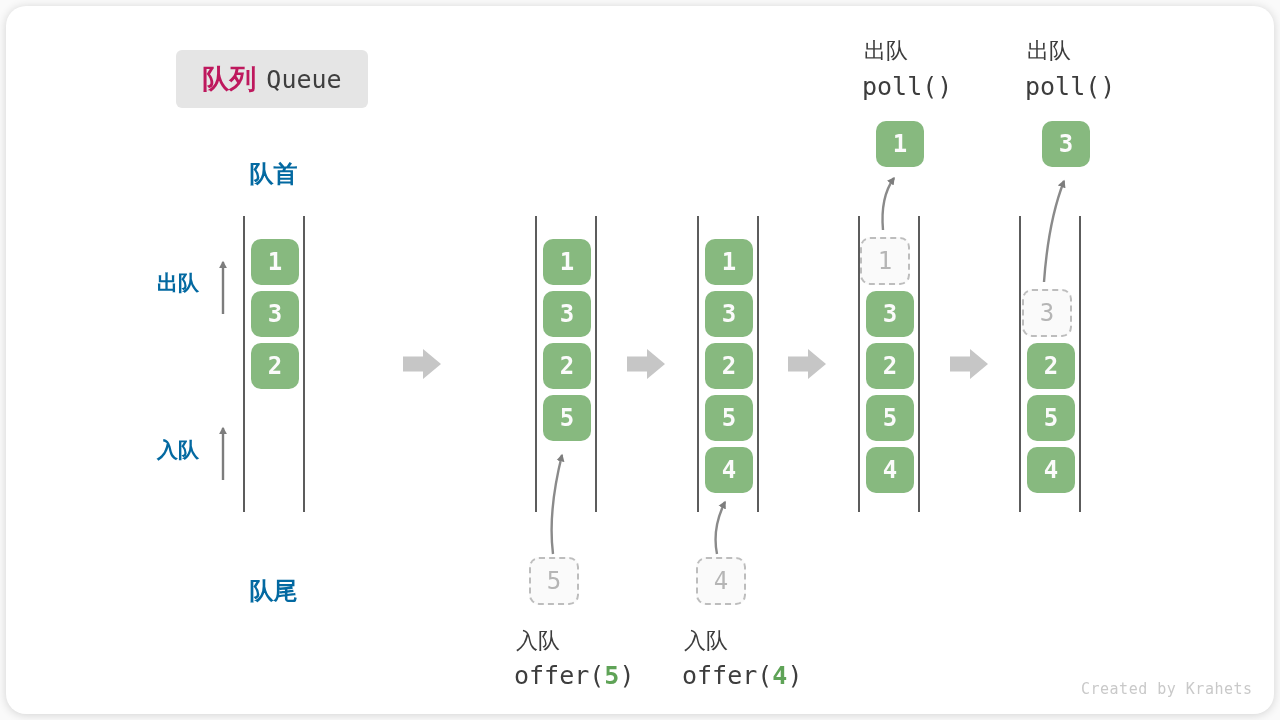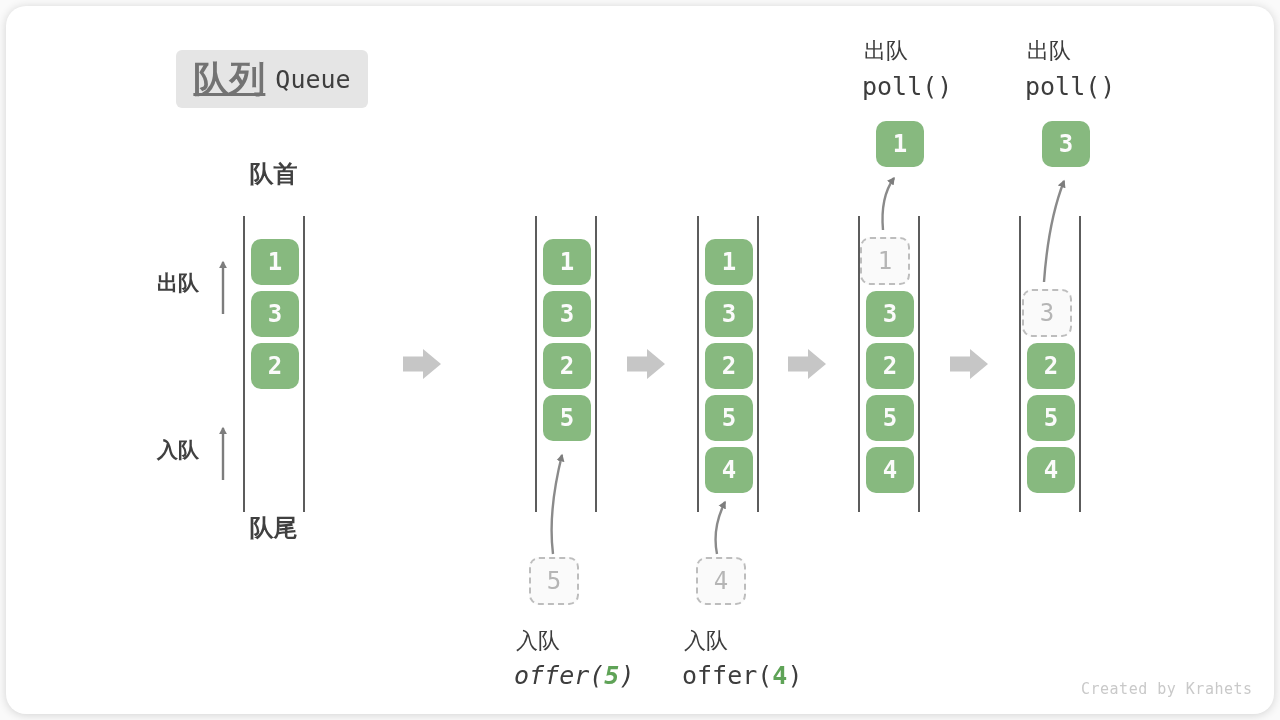--- a/index.html
+++ b/index.html
@@ -2,24 +2,24 @@
 <html><head>
 <meta charset="utf-8">
 <style>
   html,body{margin:0;padding:0;background:#fafafa;font-family:"Liberation Sans",sans-serif;}
   .canvas{position:relative;width:1280px;height:720px;overflow:hidden;background:#fafafa;}
   .card{position:absolute;left:6px;top:6px;width:1268px;height:708px;background:#ffffff;
         border-radius:20px;box-shadow:0 1px 10px rgba(0,0,0,0.16);}
 
   .title-box{position:absolute;left:170px;top:44px;width:192px;height:58px;background:#e5e5e5;
              border-radius:6px;display:flex;align-items:center;justify-content:center;gap:10px;}
-  .title-zh{font-weight:bold;font-size:36px;color:#737373;text-decoration:underline;}
+  .title-zh{font-weight:bold;font-size:27px;color:#be185d;}
   .title-en{font-family:"DejaVu Sans Mono",monospace;font-size:25px;color:#3e3e3e;}
 
-  .blbl{position:absolute;font-weight:bold;color:#404040;}
+  .blbl{position:absolute;font-weight:bold;color:#0369a1;}
   .fr-lbl{left:237px;width:61px;text-align:center;font-size:24px;}
   .side-lbl{font-size:21px;}
 
   .wall{position:absolute;top:210px;width:1.6px;height:296px;background:#5c5c5c;}
 
   .cell{position:absolute;width:48px;height:46px;border-radius:10px;background:#87b97f;
         color:#fbfbfb;display:flex;align-items:center;justify-content:center;
         font-family:"DejaVu Sans Mono",monospace;font-weight:bold;font-size:24px;}
   .ghost{position:absolute;width:50px;height:48px;box-sizing:border-box;border:2px dashed #bdbdbd;
          border-radius:10px;background:#fafafa;color:#b5b5b5;display:flex;align-items:center;
@@ -38,21 +38,21 @@
 
 <div class="canvas">
   <div class="card">
 
     <div class="title-box">
       <span class="title-zh">队列</span>
       <span class="title-en">Queue</span>
     </div>
 
     <div class="blbl fr-lbl" style="top:152px;">队首</div>
-    <div class="blbl fr-lbl" style="top:506px;">队尾</div>
+    <div class="blbl fr-lbl" style="top:569px;">队尾</div>
 
     <div class="blbl side-lbl" style="left:151px;top:263px;">出队</div>
     <div class="blbl side-lbl" style="left:151px;top:430px;">入队</div>
 
     <div class="wall" style="left:237px;"></div>
     <div class="wall" style="left:297px;"></div>
     <div class="wall" style="left:529px;"></div>
     <div class="wall" style="left:589px;"></div>
     <div class="wall" style="left:691px;"></div>
     <div class="wall" style="left:751px;"></div>
@@ -85,21 +85,21 @@
     <div class="cell" style="left:860px;top:441px;">4</div>
     <div class="cell" style="left:870px;top:115px;">1</div>
 
     <div class="ghost" style="left:1016px;top:283px;">3</div>
     <div class="cell" style="left:1021px;top:337px;">2</div>
     <div class="cell" style="left:1021px;top:389px;">5</div>
     <div class="cell" style="left:1021px;top:441px;">4</div>
     <div class="cell" style="left:1036px;top:115px;">3</div>
 
     <div class="op-zh" style="left:510px;top:620px;">入队</div>
-    <div class="op-code" style="left:508px;top:655px;font-style:italic;"><span>offer(</span><span class="arg">5</span><span>)</span></div>
+    <div class="op-code" style="left:508px;top:655px;"><span>offer(</span><span class="arg">5</span><span>)</span></div>
 
     <div class="op-zh" style="left:678px;top:620px;">入队</div>
     <div class="op-code" style="left:676px;top:655px;"><span>offer(</span><span class="arg">4</span><span>)</span></div>
 
     <div class="op-zh" style="left:858px;top:30px;">出队</div>
     <div class="op-code" style="left:856px;top:66px;">poll()</div>
 
     <div class="op-zh" style="left:1021px;top:30px;">出队</div>
     <div class="op-code" style="left:1019px;top:66px;">poll()</div>
 

